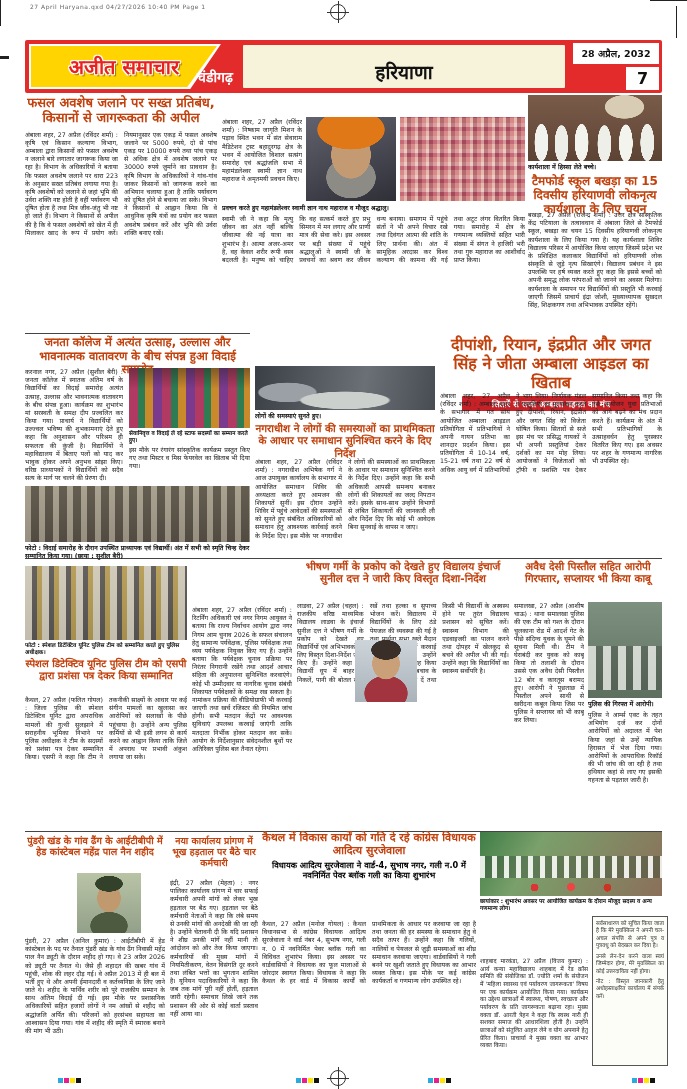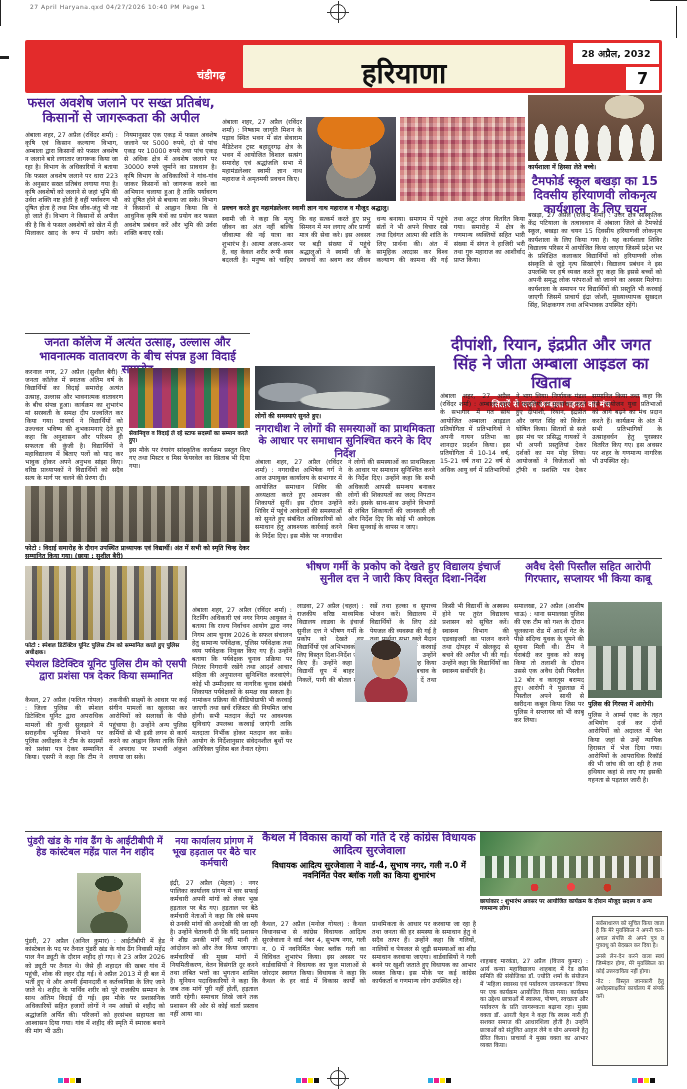--- a/index.html
+++ b/index.html
@@ -13,33 +13,33 @@
   .sq{position:absolute;width:5px;height:5px;}
 
   
   .masthead{position:absolute;left:25px;top:40px;width:637px;height:53px;background:#e32b2b;border-radius:2px;}
   .logo-outer{position:absolute;left:4px;top:4px;width:192px;height:45px;background:#fff;
               clip-path:polygon(0 0,100% 0,84% 100%,0 100%);}
   .logo-inner{position:absolute;left:2px;top:2px;width:186px;height:41px;background:#ffd400;
               clip-path:polygon(0 0,100% 0,84% 100%,0 100%);display:flex;align-items:center;justify-content:center;}
   .logo-text{font-size:20px;font-weight:800;color:#e8231f;white-space:nowrap;
              text-shadow:1px 1px 0 #fff,-1px -1px 0 #fff,1px -1px 0 #fff,-1px 1px 0 #fff,2px 2px 1px rgba(60,0,0,.45);}
-  .logo-city{position:absolute;left:172px;top:27px;font-size:11px;font-weight:700;color:#fff;white-space:nowrap;}
+  .logo-city{position:absolute;left:172px;top:27px;font-size:14px;font-weight:700;color:#fff;white-space:nowrap;}
   .section-box{position:absolute;left:218px;top:5px;width:322px;height:43px;background:#f7f3da;
                display:flex;align-items:center;justify-content:center;border-radius:1px;}
-  .section-title{font-size:28px;font-weight:800;color:#111;margin-top:10px;}
+  .section-title{font-size:19px;font-weight:800;color:#111;margin-top:10px;}
   .date-box{position:absolute;left:548px;top:3px;width:86px;height:21px;background:#fff;
             display:flex;align-items:center;justify-content:center;font-size:9.5px;font-weight:700;color:#111;}
   .pageno-box{position:absolute;left:601px;top:27px;width:33px;height:23px;background:#fff;
               display:flex;align-items:center;justify-content:center;font-size:16px;font-weight:800;color:#111;}
 
   .rule{position:absolute;height:1px;background:#444;}
 
   .art{position:absolute;}
-  .hl{font-weight:800;text-align:center;line-height:1.18;color:#4c1d95;}
+  .hl{font-weight:800;text-align:center;line-height:1.18;color:#c2410c;}
   .body{font-size:6.3px;line-height:1.3;text-align:justify;color:#222;overflow:hidden;column-gap:6px;}
   .c2{column-count:2}.c3{column-count:3}.c4{column-count:4}
   .cap{font-size:6.3px;font-weight:700;color:#111;line-height:1.25;overflow:hidden;}
   .abs{position:absolute;}
   .ph{position:absolute;background:#8a8a8a;overflow:hidden;}
   .subhead-red{background:#c62127;color:#fff;font-size:8.5px;font-weight:700;text-align:center;
                padding:2px 3px;margin:3px auto 0;width:172px;border-radius:1px;}
   .subhead-bold{font-size:8.2px;font-weight:800;text-align:center;line-height:1.25;color:#000;margin-top:2px;}
   .classified{position:absolute;border:1px solid #555;padding:3px;background:#fdfdf8;overflow:hidden;}
   .classified p{margin:0 0 3px;font-size:5.5px;line-height:1.35;text-align:justify;color:#333;}
@@ -104,20 +104,25 @@
 
   <div class="printline">27 April Haryana.qxd   04/27/2026   10:40 PM   Page 1</div>
   <div class="regcircle" style="left:330px;top:4px;"></div>
   <div class="regcircle" style="left:330px;top:1070px;"></div>
   <div class="mark" style="left:676px;top:6px;width:1px;height:32px;"></div>
   <div class="mark" style="left:650px;top:0;width:37px;height:1px;"></div>
   <div class="mark" style="left:0;top:56px;width:9px;height:3px;"></div>
   <div class="mark" style="left:0;top:0;width:1px;height:26px;"></div>
 
   <div class="masthead">
+    <div class="logo-outer">
+      <div class="logo-inner">
+        <span class="logo-text">अजीत समाचार</span>
+      </div>
+    </div>
     <span class="logo-city">चंडीगढ़</span>
     <div class="section-box">
       <span class="section-title">हरियाणा</span>
     </div>
     <div class="date-box">28 अप्रैल, 2032</div>
     <div class="pageno-box">7</div>
   </div>
 
   <div class="rule" style="left:25px;top:333px;width:225px;"></div>
   <div class="rule" style="left:25px;top:558px;width:637px;"></div>

